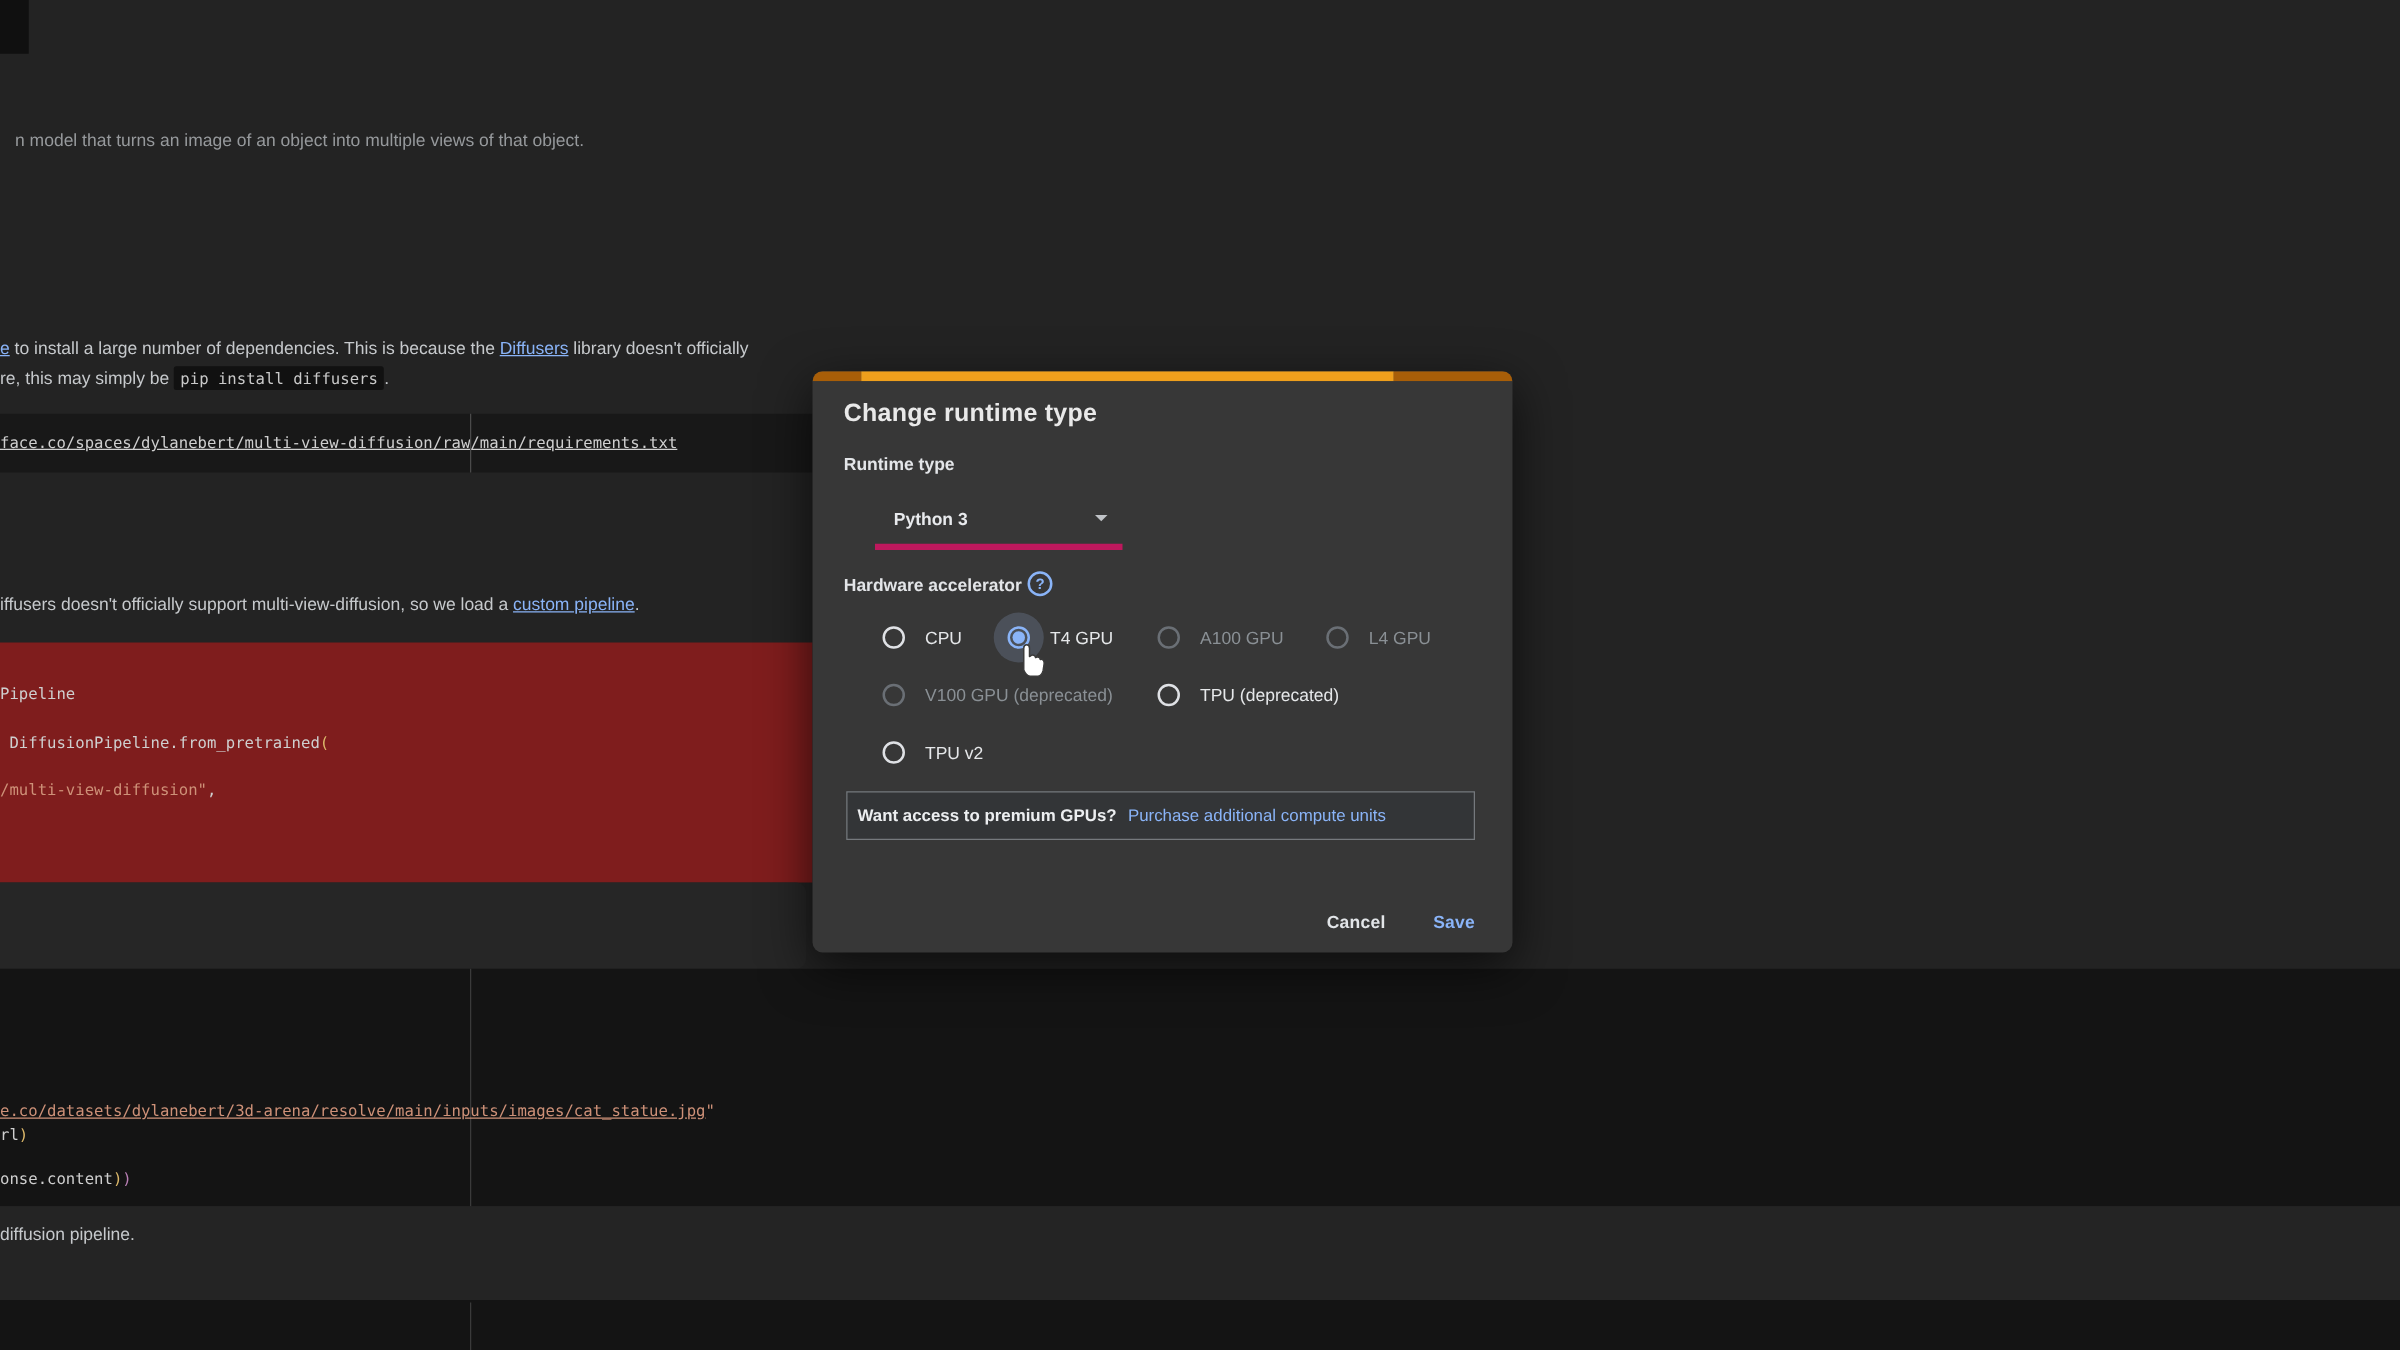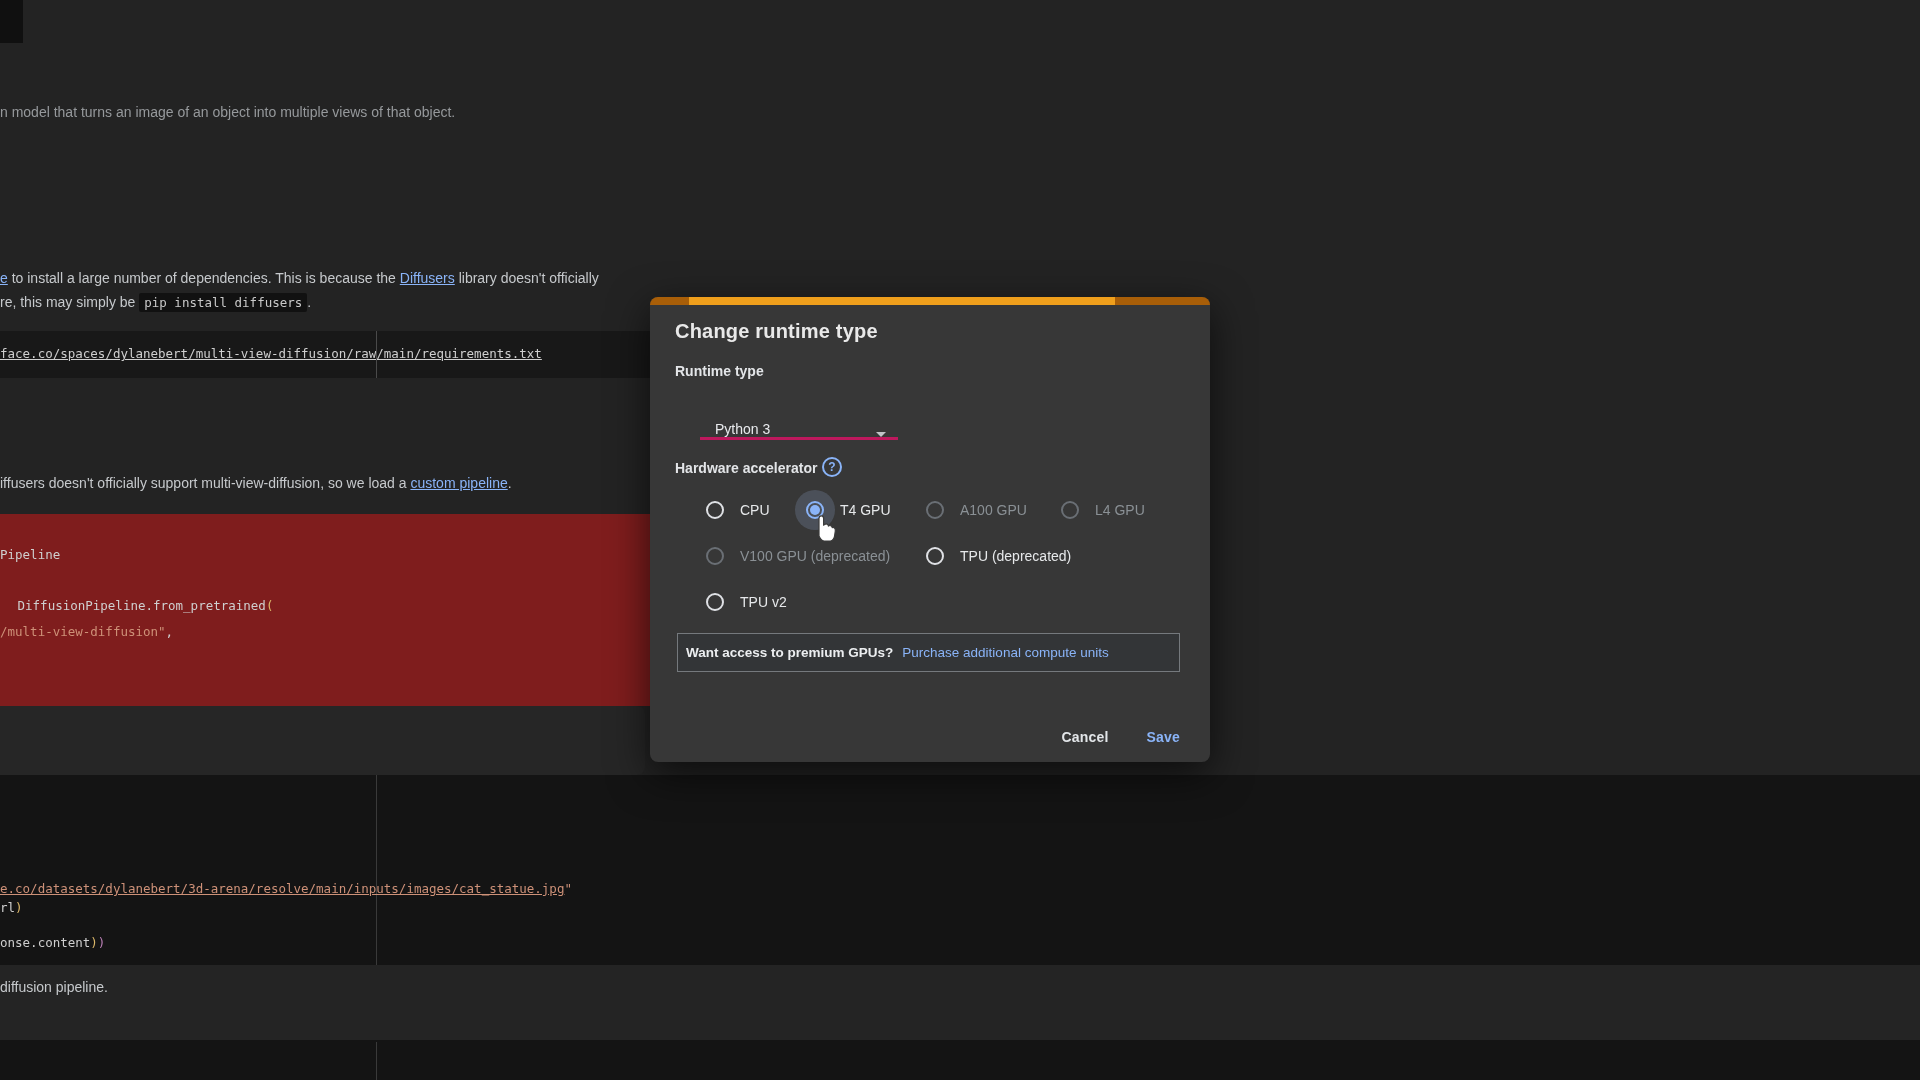--- a/index.html
+++ b/index.html
@@ -46,23 +46,23 @@
   .progress{
     position:absolute;left:0;top:0;width:560px;height:8px;
     border-radius:8px 8px 0 0;overflow:hidden;display:flex;
   }
   .progress .dark{background:#a85e08;}
   .progress .bright{background:#ef9f1c;}
   .dlg-title{left:25px;top:23px;font-size:20px;font-weight:700;color:#e9e9e9;letter-spacing:.2px;}
   .section-label{font-size:14px;font-weight:700;color:#e3e5e8;}
   .select{
     left:50px;top:97px;width:198px;height:46px;
-    border-bottom:3px solid #be185d;
-    display:flex;align-items:flex-end;justify-content:space-between;
-    padding:0 12px 0 15px;cursor:pointer;
+    border-bottom:5px solid #be185d;
+    display:flex;align-items:center;justify-content:space-between;
+    padding:0 12px 0 15px;cursor:pointer;font-weight:bold;
   }
   .select-value{font-size:14px;color:#e8eaed;}
   .caret{width:0;height:0;border-left:5px solid transparent;border-right:5px solid transparent;border-top:5px solid #c0c3c7;}
   .help-icon{
     left:172px;top:160px;width:20px;height:20px;border-radius:50%;
     border:2px solid var(--accent);color:var(--accent);
     display:flex;align-items:center;justify-content:center;
     font-size:12px;font-weight:700;cursor:pointer;
   }
   .options-grid{
@@ -101,37 +101,37 @@
   }
   .btn.cancel{color:#e2e5e8;}
   .btn.save{color:var(--accent);}
   .cursor-svg{left:810px;top:510px;pointer-events:none;}
 </style>
 </head>
 <body>
 
 <div class="abs corner-black"></div>
 
-<div class="abs md-text md-dim" style="left:0;top:100px;">n model that turns an image of an object into multiple views of that object.</div>
+<div class="abs md-text md-dim" style="left:0;top:100px;padding-left:12px;">n model that turns an image of an object into multiple views of that object.</div>
 
 <div class="abs md-text" style="left:0;top:266px;">
   <div><a class="nb-link">e</a><span> to install a large number of dependencies. This is because the </span><a class="nb-link">Diffusers</a><span> library doesn't officially</span></div>
   <div><span>re, this may simply be </span><span class="code-chip">pip install diffusers</span><span>.</span></div>
 </div>
 
 <div class="abs code-cell" style="left:0;top:331px;height:47px;">
   <div class="abs mono" style="left:0;top:15px;"><span class="url">face.co/spaces/dylanebert/multi-view-diffusion/raw/main/requirements.txt</span></div>
   <div class="abs vline" style="left:376px;top:0;height:47px;"></div>
 </div>
 
 <div class="abs md-text" style="left:0;top:471px;"><span>iffusers doesn't officially support multi-view-diffusion, so we load a </span><a class="nb-link">custom pipeline</a><span>.</span></div>
 
 <div class="abs code-cell" style="left:0;top:514px;height:192px;background:#7f1d1d;">
   <div class="abs mono" style="left:0;top:33px;"><span>Pipeline</span></div>
-  <div class="abs mono" style="left:0;top:84px;margin-left:10px;"><span> DiffusionPipeline.from_pretrained</span><span class="p1">(</span></div>
+  <div class="abs mono" style="left:0;top:72px;"><span> DiffusionPipeline.from_pretrained</span><span class="p1">(</span></div>
   <div class="abs mono" style="left:0;top:110px;"><span class="str">/multi-view-diffusion"</span><span>,</span></div>
 </div>
 
 <div class="abs band" style="left:0;top:706px;width:645px;height:69px;border-radius:0 8px 8px 0;"></div>
 
 <div class="abs code-cell wide" style="left:0;top:775px;height:190px;">
   <div class="abs vline" style="left:376px;top:0;height:190px;background:#3a3a3a;"></div>
   <div class="abs mono" style="left:0;top:106px;"><span class="str url">e.co/datasets/dylanebert/3d-arena/resolve/main/inputs/images/cat_statue.jpg</span><span class="str">"</span></div>
   <div class="abs mono" style="left:0;top:125px;"><span>rl</span><span class="p1">)</span></div>
   <div class="abs mono" style="left:0;top:160px;"><span>onse.content</span><span class="p1">)</span><span class="p2">)</span></div>

